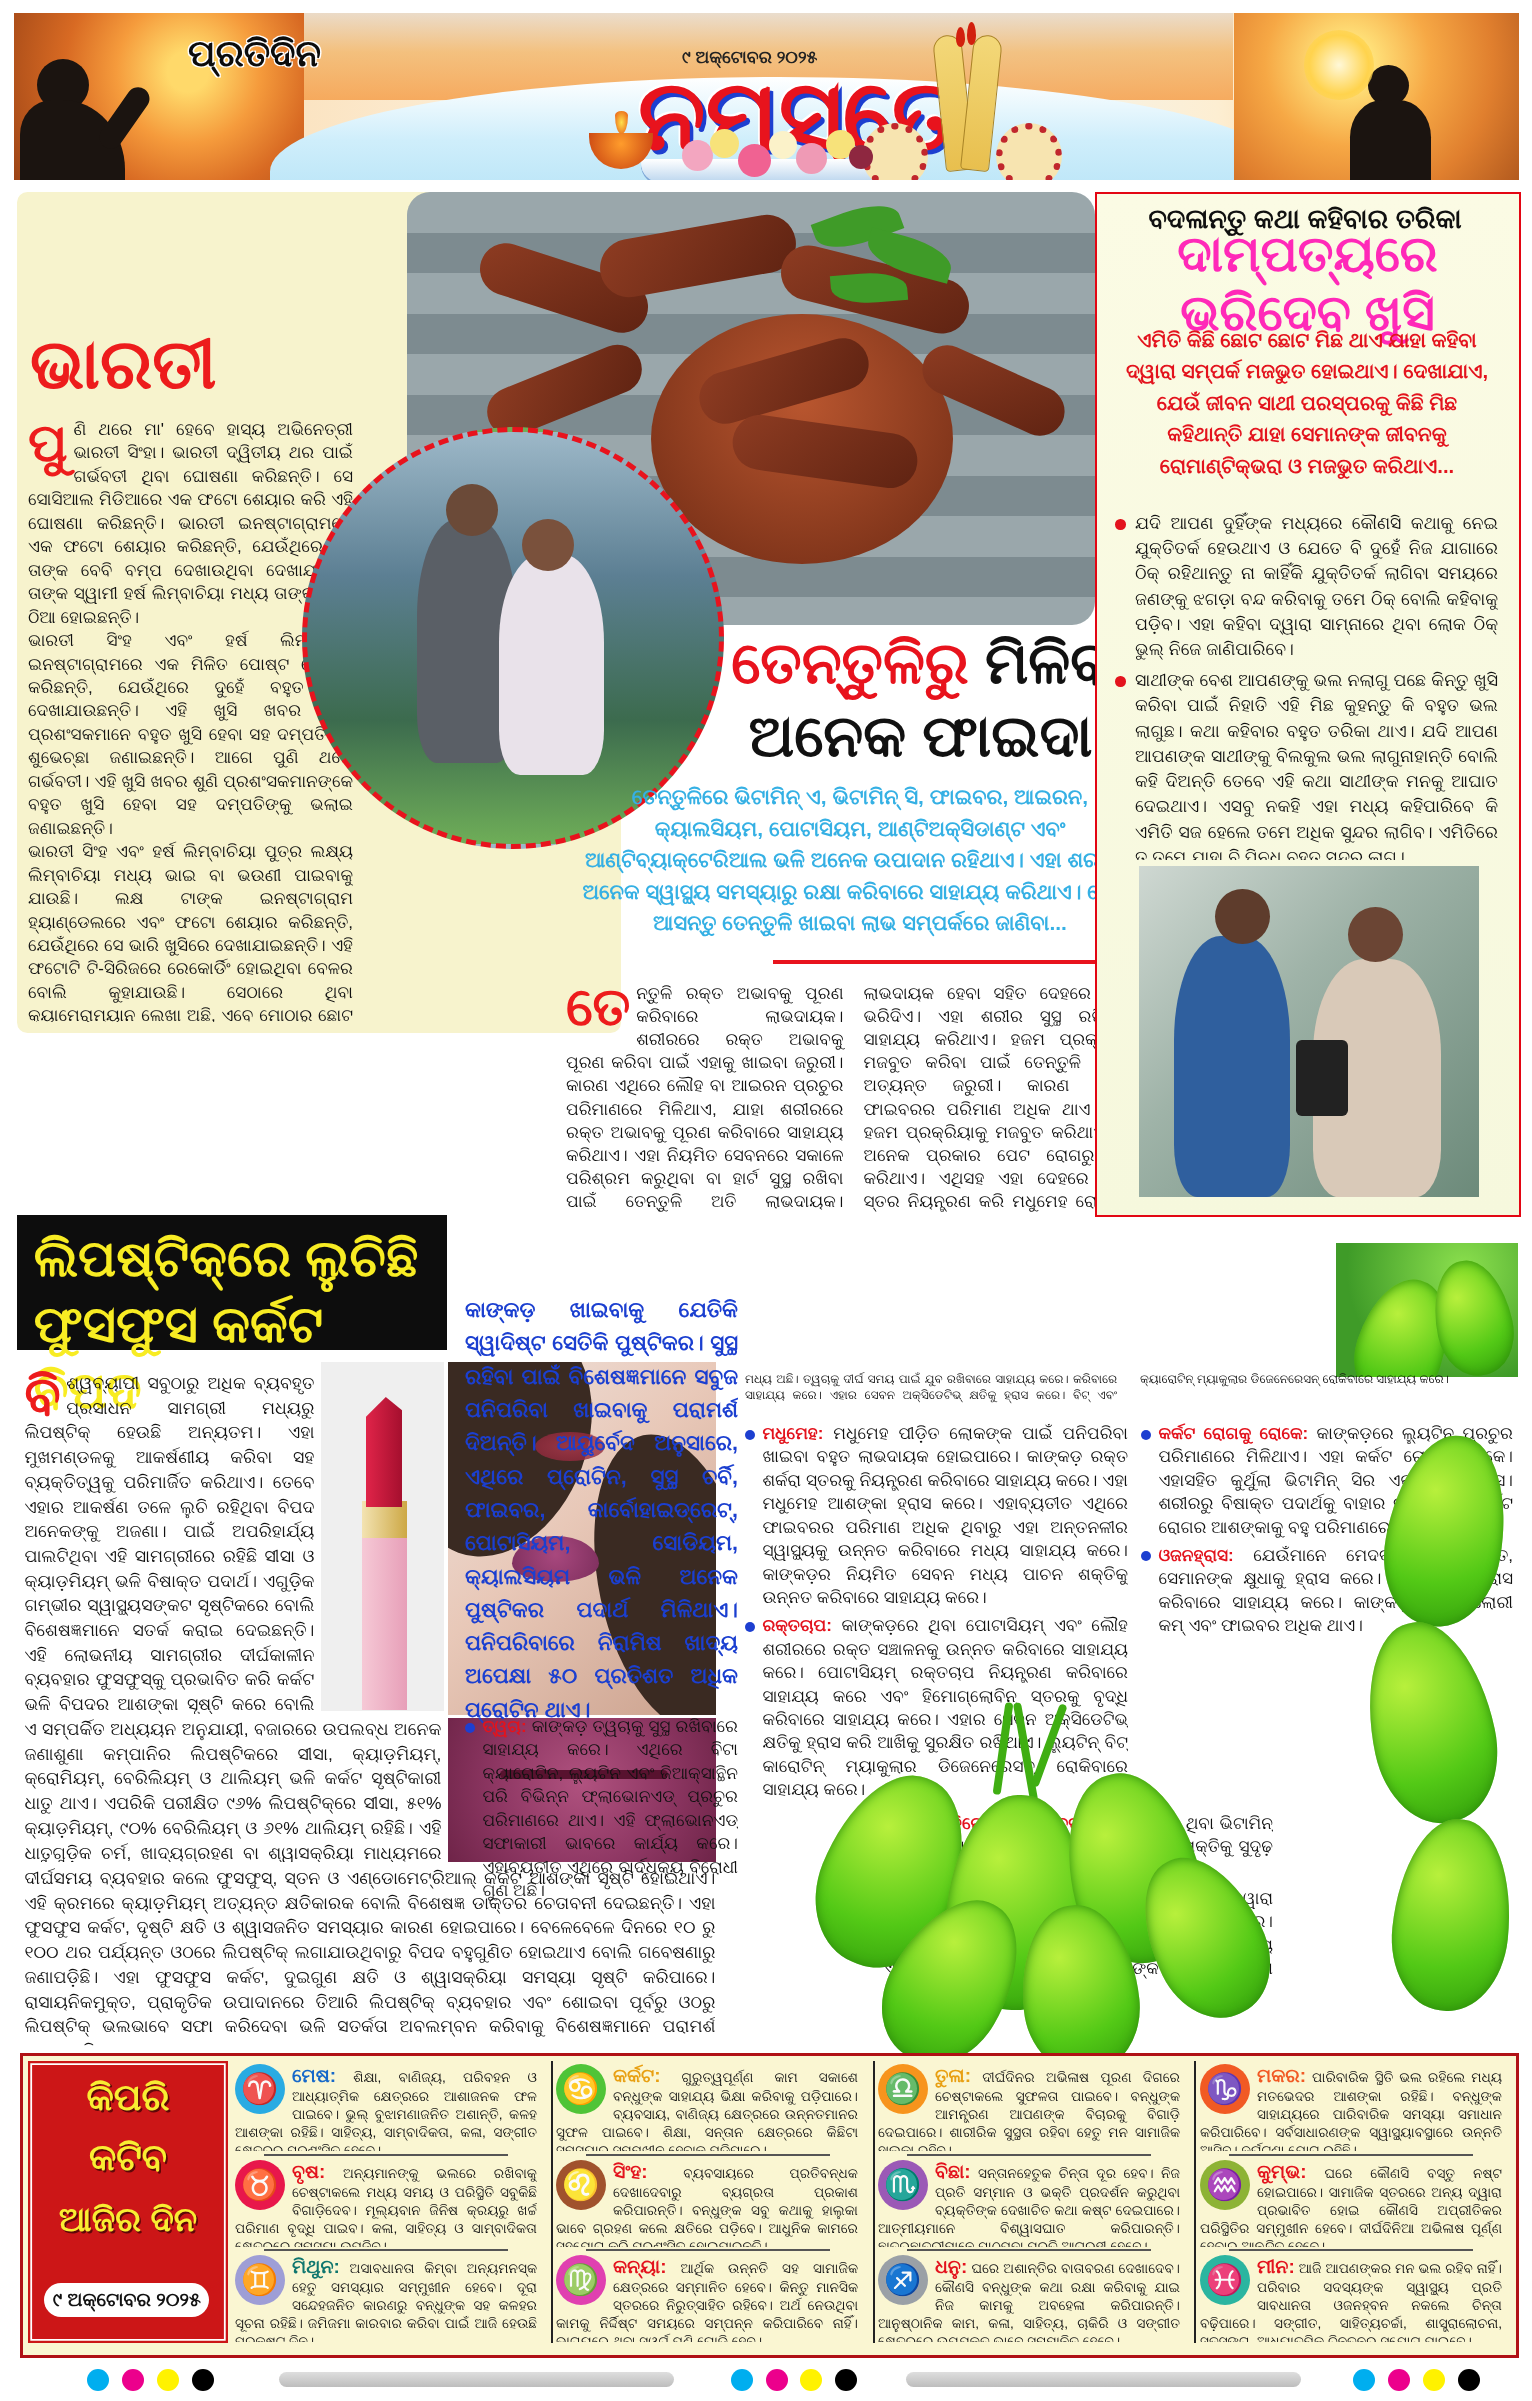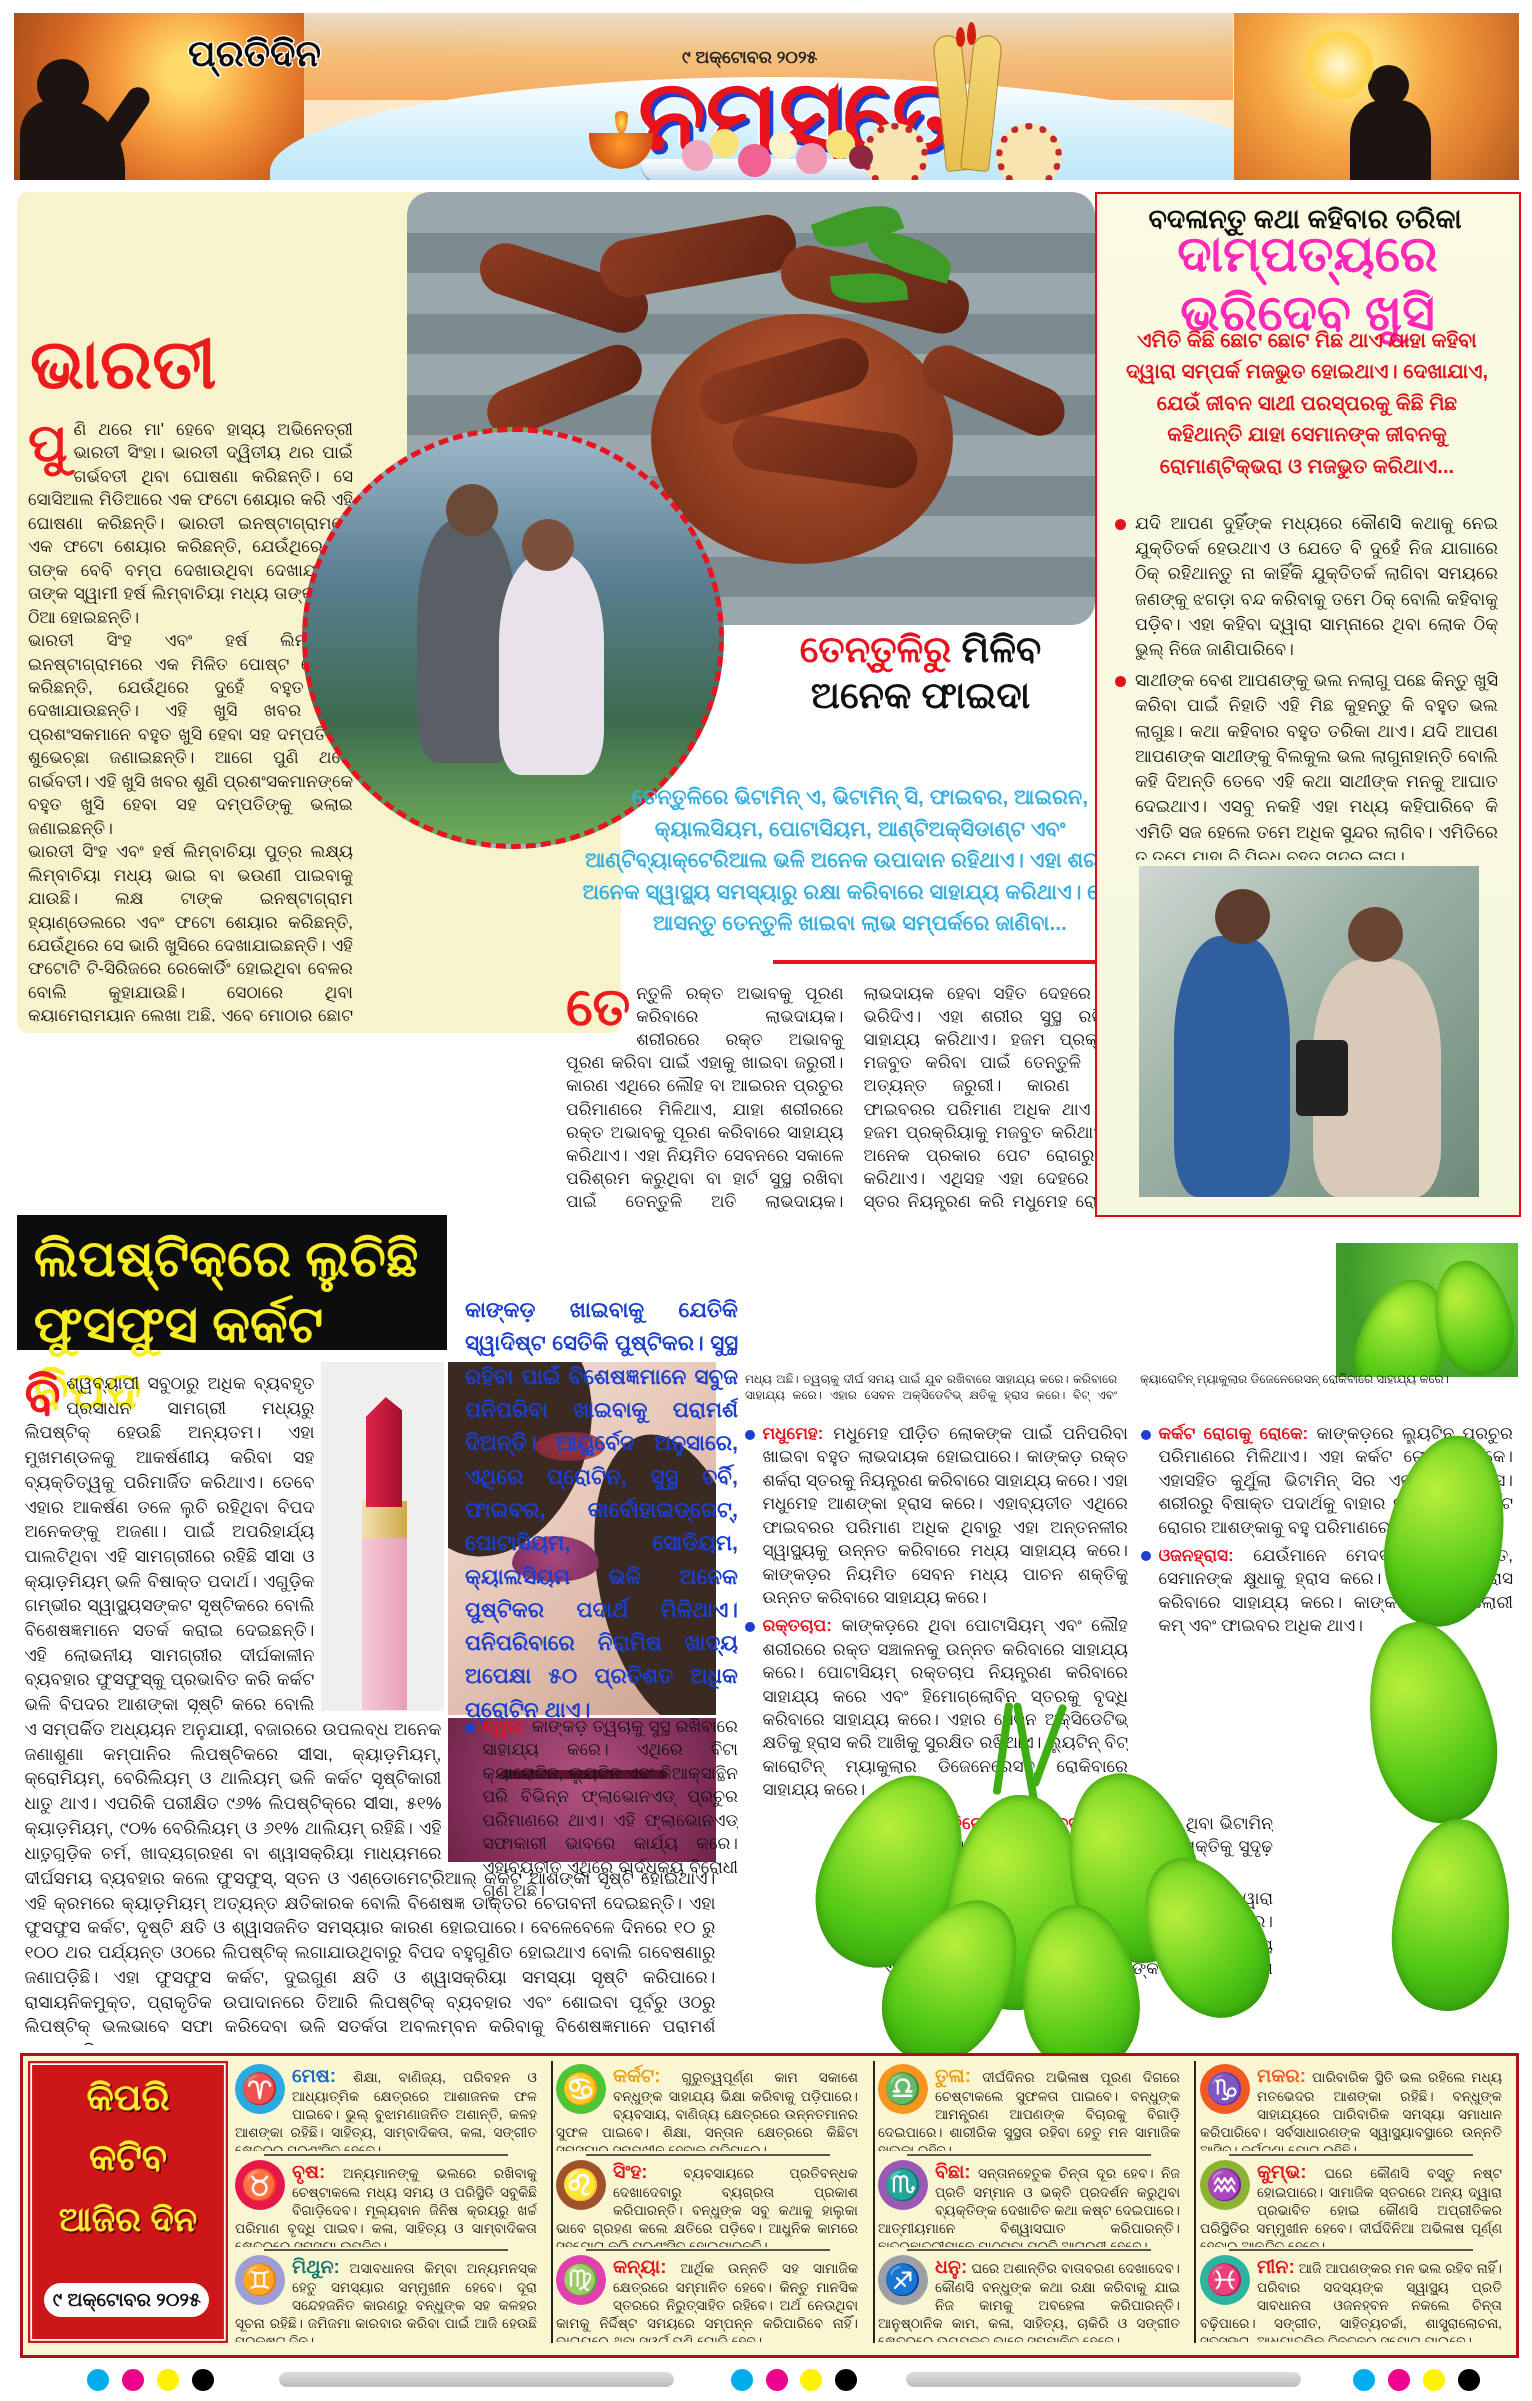--- a/index.html
+++ b/index.html
@@ -52,21 +52,21 @@
   .pod{position:absolute;background:linear-gradient(135deg,#8e3c22,#5f2312);border-radius:35px;}
   .leafy{position:absolute;background:#3f9b28;border-radius:0 60% 0 60%;}
   .bowl{position:absolute;background:radial-gradient(circle at 50% 35%,#b9562f,#6e2a14);border-radius:50%;}
   
   .couple-circle{left:302px;top:427px;width:412px;height:412px;border-radius:50%;
         border:5.8px dashed #e8131d;overflow:hidden;
         background:linear-gradient(180deg,#9db8c8 0%,#5c7f93 35%,#3c6b4e 70%,#6fae58 100%);}
   .person{position:absolute;border-radius:40% 40% 20% 20%;}
 
   
-  .tent-h{left:729px;top:627px;width:383px;font-size:37px;font-weight:bold;text-align:center;line-height:1.25;color:#111;}
+  .tent-h{left:729px;top:627px;width:383px;font-size:58px;font-weight:bold;text-align:center;line-height:1.25;color:#111;}
   .tent-h .red{color:#e8131d;}
   .tent-intro{left:581px;top:781px;width:558px;font-size:21px;font-weight:bold;color:#35b0e4;
         text-align:center;line-height:1.5;}
   .tent-rule{left:773px;top:960px;width:546px;height:4.1px;background:#e8131d;}
   .tent-body{left:566px;top:982px;width:575px;height:232px;font-size:17px;line-height:1.36;
         column-count:2;column-gap:20px;}
 
   
   .damp-box{left:1095px;top:192px;width:422px;height:1021px;background:linear-gradient(180deg,#fbfbe4,#f6f8dd);
         border:2.9px solid #e30613;}

